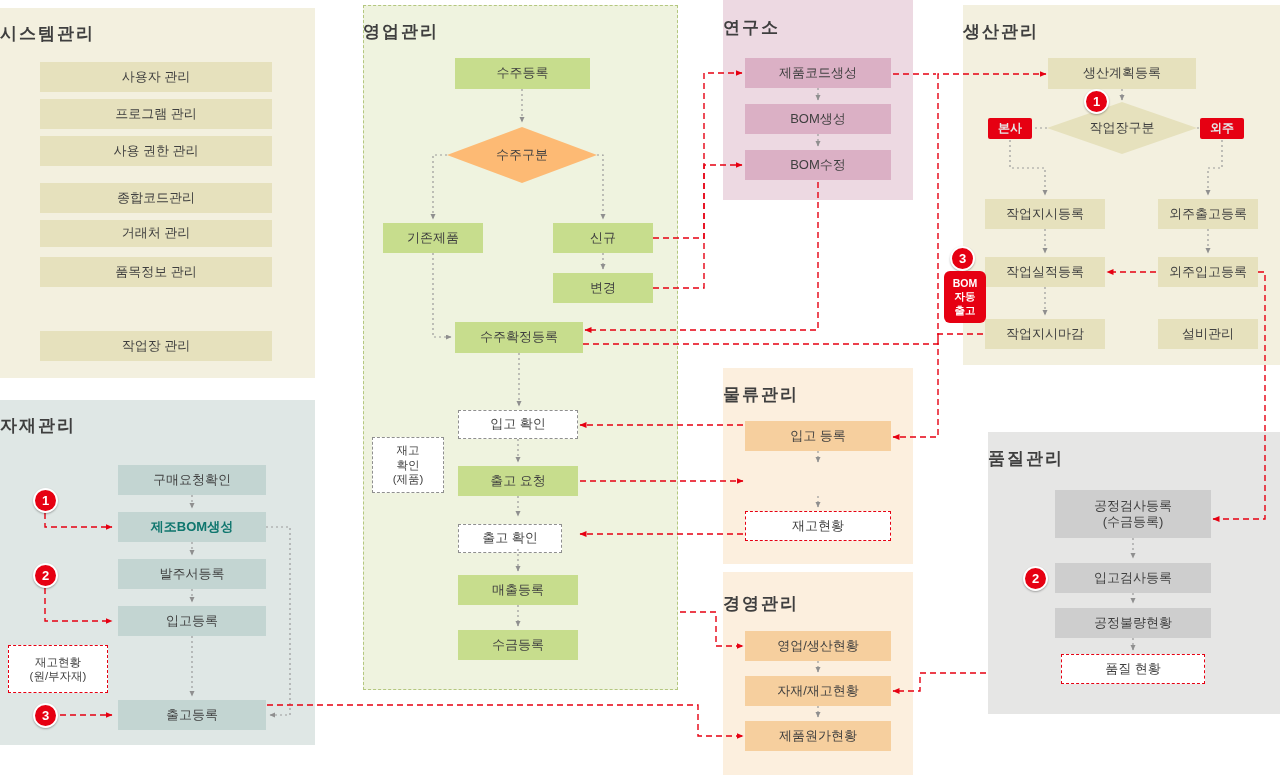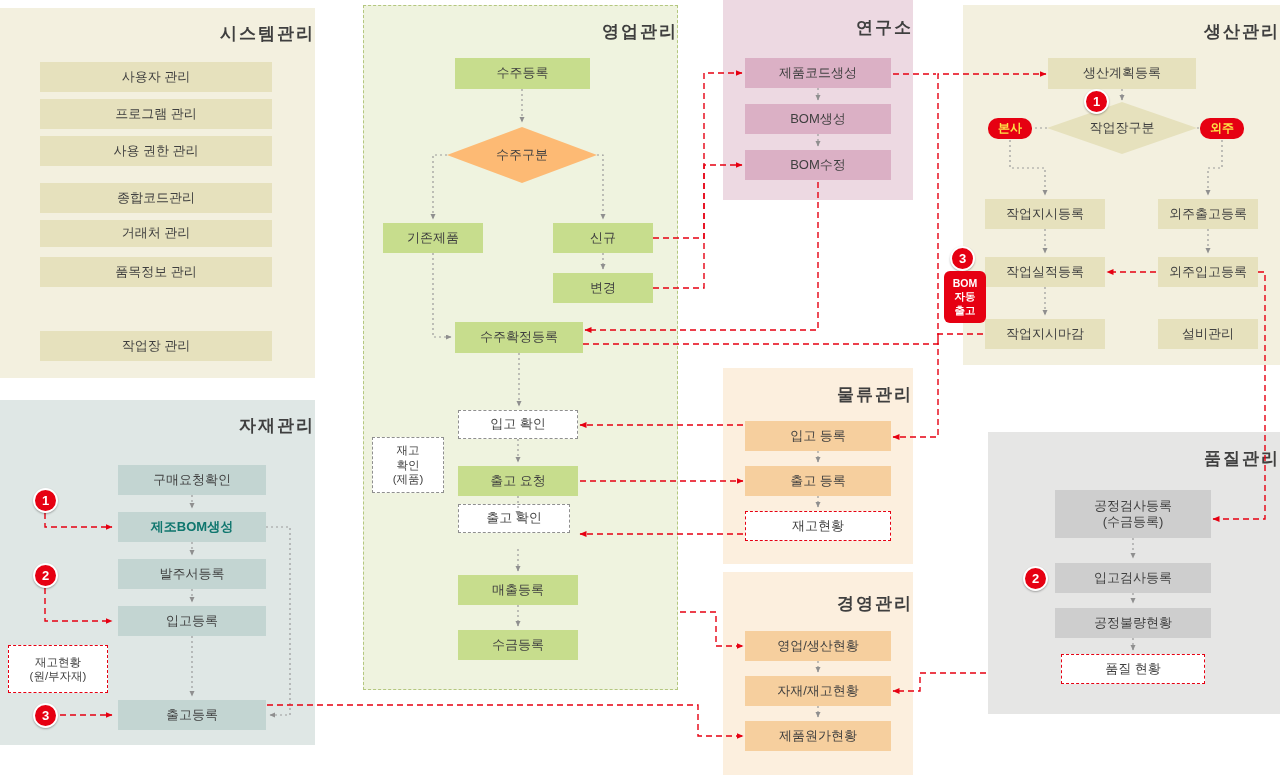--- a/index.html
+++ b/index.html
@@ -1,36 +1,36 @@
 <!DOCTYPE html>
 <html><head>
 <meta charset="utf-8">
 <style>
   * { margin:0; padding:0; box-sizing:border-box; }
   body { font-family:"Liberation Sans","DejaVu Sans",sans-serif; background:#fff; }
   .stage { position:relative; width:1280px; height:775px; background:#fff; overflow:hidden; }
   .panel { position:absolute; }
-  .ptitle { position:absolute; font-size:17px; font-weight:bold; color:#3f3f3f; text-align:right; letter-spacing:2px; }
+  .ptitle { position:absolute; font-size:17px; font-weight:bold; color:#3f3f3f; text-align:left; letter-spacing:2px; }
   .box { position:absolute; display:flex; align-items:center; justify-content:center; font-size:13px;
          color:#3f3f3f; text-align:center; line-height:1.25; white-space:pre-line; }
   .b-system { background:#e6e1bd; }
   .b-material { background:#c3d5d2; }
   .b-sales { background:#c7dd8d;text-align:center; }
   .b-lab { background:#dbb0c5; }
   .b-log { background:#f6cf9e; }
   .b-prod { background:#e6e1bd; }
   .b-qual { background:#cecece; }
   .b-dash { background:#fff; border:1px dashed #8f8f8f; }
   .b-reddash { background:#fff; border:1px dashed #e60012; }
   .small { font-size:11.5px; }
   .red-text { color:#0f766e; font-weight:bold;text-align:center; }
   .diamond { position:absolute; display:flex; align-items:center; justify-content:center; font-size:13px;
              color:#3f3f3f; clip-path:polygon(50% 0,100% 50%,50% 100%,0 50%); }
-  .pill { position:absolute; background:#e60012; color:#fde047; font-size:12px; font-weight:bold;
-          border-radius:10px; display:flex; align-items:center; justify-content:center; z-index:11; }
+  .pill { position:absolute; background:#e60012; color:#e5e5e5; font-size:12px; font-weight:bold;
+          border-radius:2px; display:flex; align-items:center; justify-content:center; z-index:11; }
   .numcircle { position:absolute; width:25px; height:25px; border-radius:50%; background:#e60012; color:#fff;
                font-size:13px; font-weight:bold; display:flex; align-items:center; justify-content:center;
                border:2px solid #fff; box-shadow:0 1px 2px rgba(0,0,0,.3); z-index:11; }
   .bom-badge { position:absolute; background:#e60012; color:#fff; font-size:10.5px; font-weight:bold;
                border-radius:6px; display:flex; align-items:center; justify-content:center; text-align:center;
                line-height:1.3; white-space:pre-line; z-index:11; }
   .arrows { position:absolute; left:0; top:0; z-index:10; pointer-events:none; }
 </style>
 </head>
 <body>
@@ -78,30 +78,29 @@
   <div class="diamond" style="left:447px;top:127px;width:150px;height:56px;background:#fdba74">수주구분</div>
   <div class="box b-sales" style="left:383px;top:223px;width:100px;height:30px">기존제품</div>
   <div class="box b-sales" style="left:553px;top:223px;width:100px;height:30px">신규</div>
   <div class="box b-sales" style="left:553px;top:273px;width:100px;height:30px">변경</div>
   <div class="box b-sales" style="left:455px;top:322px;width:128px;height:31px">수주확정등록</div>
   <div class="box b-dash" style="left:458px;top:410px;width:120px;height:29px">입고 확인</div>
   <div class="box b-dash small" style="left:372px;top:437px;width:72px;height:56px">재고
 확인
 (제품)</div>
   <div class="box b-sales" style="left:458px;top:466px;width:120px;height:30px">출고 요청</div>
-  <div class="box b-dash" style="left:458px;top:504px;width:112px;height:29px">출고 확인</div>
+  <div class="box b-dash" style="left:458px;top:524px;width:104px;height:29px">출고 확인</div>
   <div class="box b-sales" style="left:458px;top:575px;width:120px;height:30px">매출등록</div>
   <div class="box b-sales" style="left:458px;top:630px;width:120px;height:30px">수금등록</div>
 
   <div class="box b-lab" style="left:745px;top:58px;width:146px;height:30px">제품코드생성</div>
   <div class="box b-lab" style="left:745px;top:104px;width:146px;height:30px">BOM생성</div>
   <div class="box b-lab" style="left:745px;top:150px;width:146px;height:30px">BOM수정</div>
 
   <div class="box b-log" style="left:745px;top:421px;width:146px;height:30px">입고 등록</div>
-  <div class="box b-log" style="left:745px;top:466px;width:146px;height:30px">출고 등록</div>
   <div class="box b-reddash" style="left:745px;top:511px;width:146px;height:30px">재고현황</div>
 
   <div class="box b-log" style="left:745px;top:631px;width:146px;height:30px">영업/생산현황</div>
   <div class="box b-log" style="left:745px;top:676px;width:146px;height:30px">자재/재고현황</div>
   <div class="box b-log" style="left:745px;top:721px;width:146px;height:30px">제품원가현황</div>
 
   <div class="box b-prod" style="left:1048px;top:58px;width:148px;height:31px">생산계획등록</div>
   <div class="numcircle" style="left:1084px;top:89px">1</div>
   <div class="diamond" style="left:1047px;top:102px;width:150px;height:52px;background:#e6e1bd">작업장구분</div>
   <div class="pill" style="left:988px;top:118px;width:44px;height:21px">본사</div>

